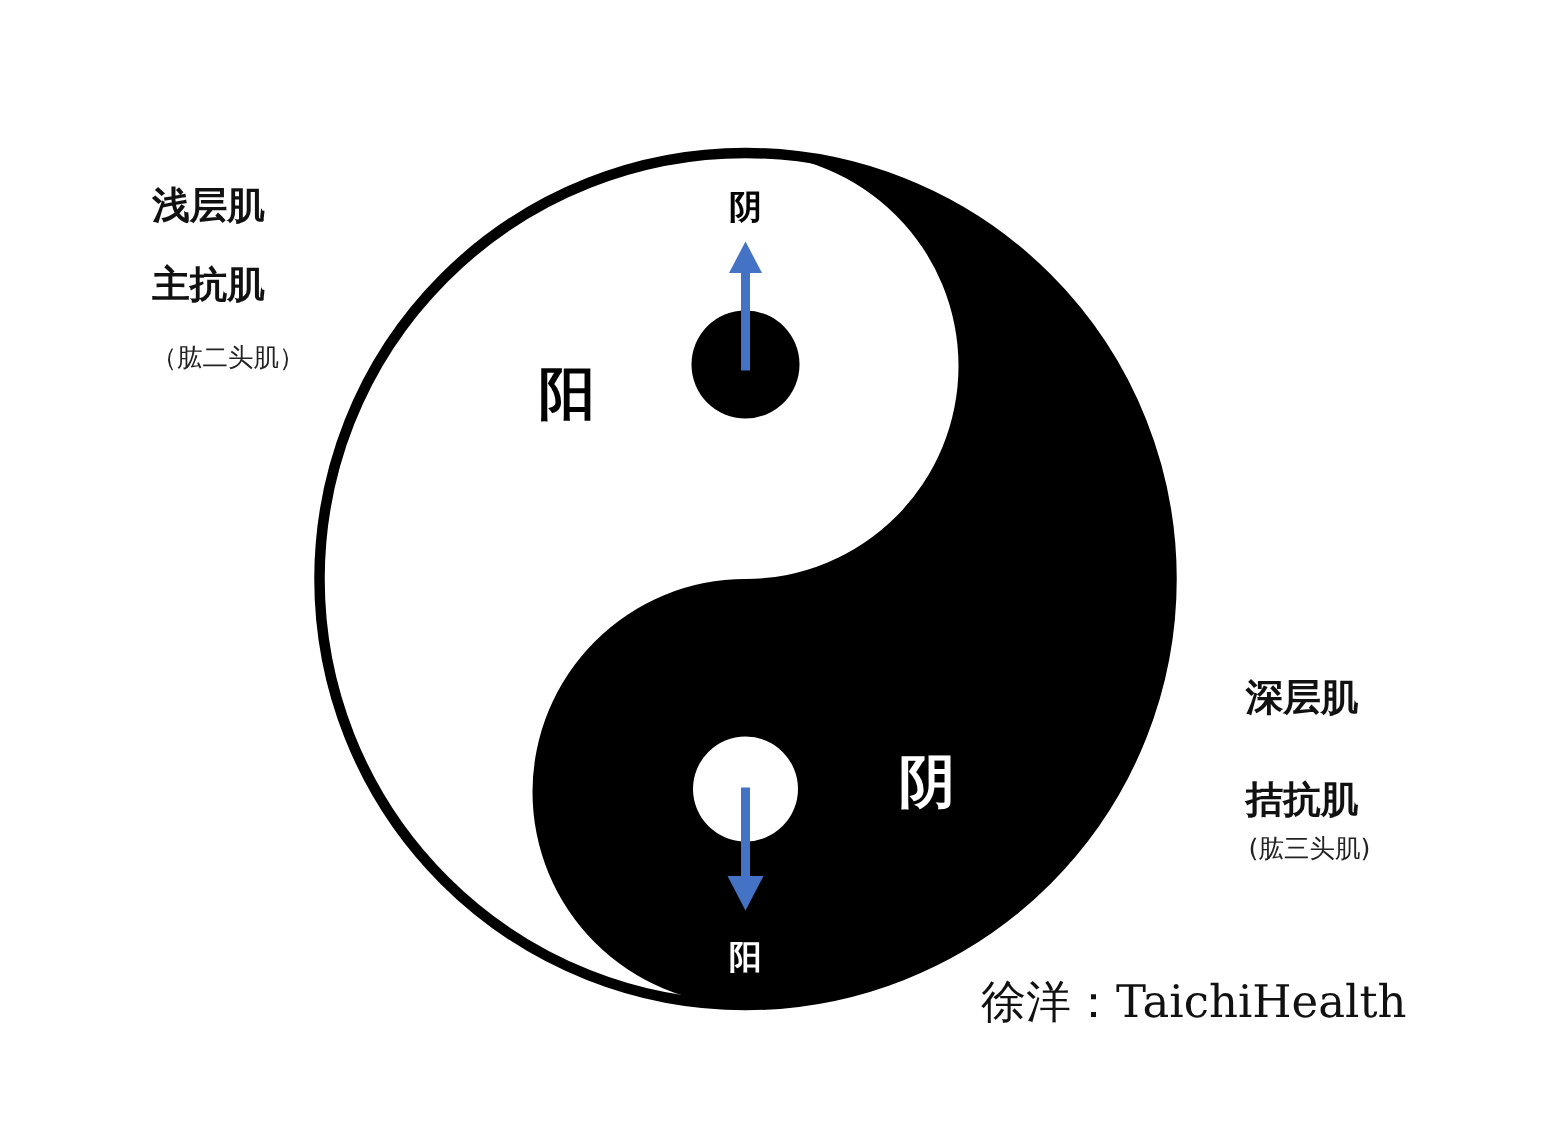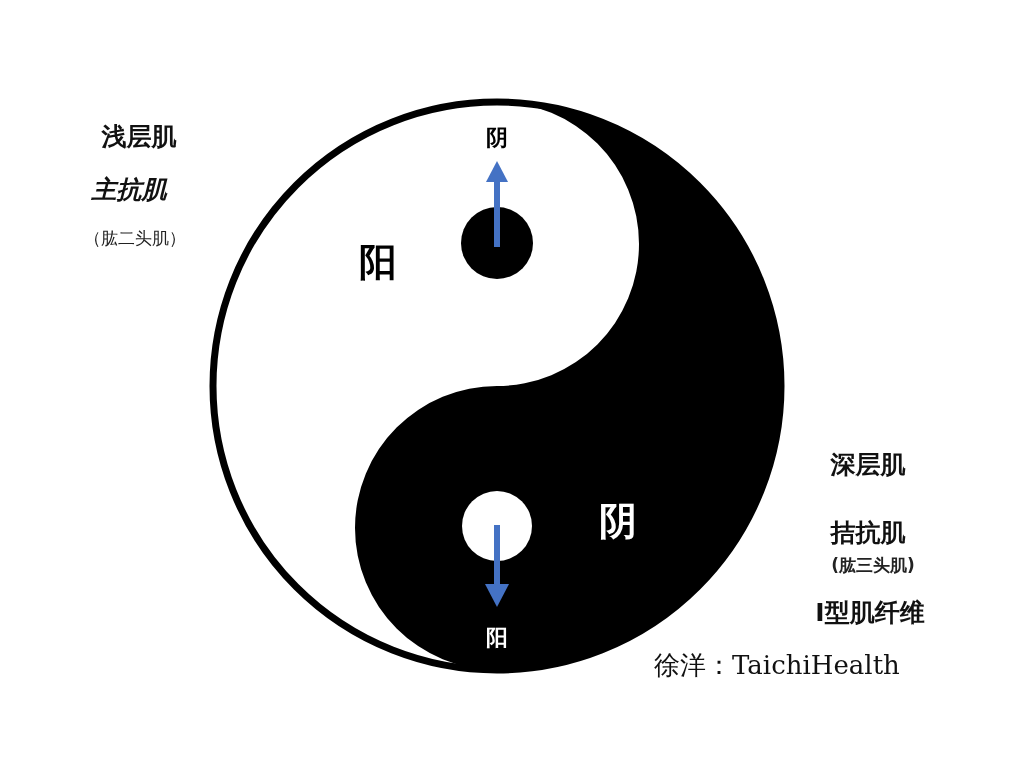--- a/index.html
+++ b/index.html
@@ -7,21 +7,21 @@
       width: 1028px; height: 760px; background: #ffffff; position: relative; overflow: hidden;
       font-family: "DejaVu Sans", "Liberation Sans", sans-serif; color: #111;
     }
     .diagram { position: absolute; left: 0; top: 0; width: 1028px; height: 760px; }
     .label { position: absolute; white-space: nowrap; color: #111; }
     .bold { font-weight: bold; }
     .lg { font-size: 25px; }
     .sm { font-size: 17px; color: #222; }
     .big { font-size: 38px; font-weight: bold; }
     .mid { font-size: 22px; font-weight: bold; }
-    .credit { font-family: "DejaVu Serif", "Liberation Serif", serif; font-size: 26px; color: #111; }
+    .credit { font-family: "DejaVu Serif", "Liberation Serif", serif; font-size: 30px; color: #111; }
     .center-x { transform: translateX(-50%); }
   </style>
 </head>
 <body>
 
 <div class="diagram">
   <svg width="1028" height="760" viewBox="0 0 1028 760" style="position:absolute;left:0;top:0;">
 
     <circle cx="497" cy="386" r="284" fill="#ffffff"></circle>
 
@@ -40,27 +40,26 @@
       <polygon points="497,161 486,182 508,182" fill="#4472C4"></polygon>
     </g>
 
     <g>
       <rect x="494" y="525" width="6" height="61" fill="#4472C4"></rect>
       <polygon points="497,607 485,584 509,584" fill="#4472C4"></polygon>
     </g>
   </svg>
 
   <div class="label bold lg center-x" style="left:139px; top:120px;">浅层肌</div>
-  <div class="label bold lg center-x" style="left:129px; top:173px;font-style:italic;">主抗肌</div>
-  <div class="label sm center-x" style="left:135px; top:227px;">（肱二头肌）</div>
+  <div class="label bold lg center-x" style="left:139px; top:173px;">主抗肌</div>
+  <div class="label sm center-x" style="left:152px; top:227px;">（肱二头肌）</div>
 
   <div class="label bold lg center-x" style="left:868px; top:448px;">深层肌</div>
   <div class="label bold lg center-x" style="left:868px; top:516px;">拮抗肌</div>
-  <div class="label sm center-x" style="left:873px; top:554px;font-weight:bold;">(肱三头肌)</div>
-  <div class="label bold lg center-x" style="left:870px; top:596px;">I型肌纤维</div>
+  <div class="label sm center-x" style="left:873px; top:554px;">(肱三头肌)</div>
 
   <div class="label big center-x" style="left:378px; top:237px; color:#000;">阳</div>
   <div class="label big center-x" style="left:618px; top:496px; color:#ffffff;">阴</div>
   <div class="label mid center-x" style="left:497px; top:123px; color:#000;">阴</div>
   <div class="label mid center-x" style="left:497px; top:623px; color:#ffffff;">阳</div>
 
   <div class="label credit" style="left:654px; top:648px;">徐洋：TaichiHealth</div>
 </div>
 
 </body></html>

